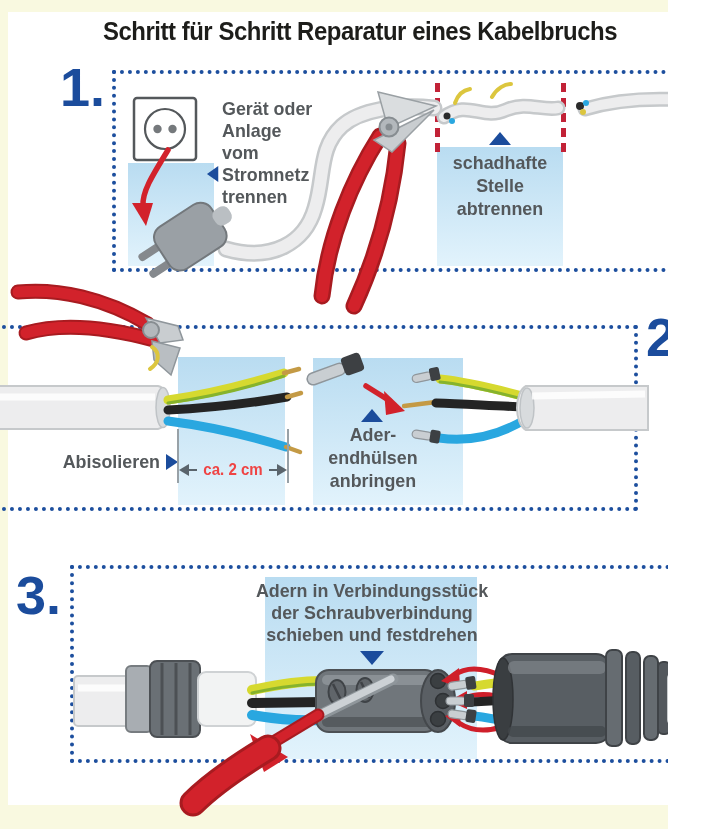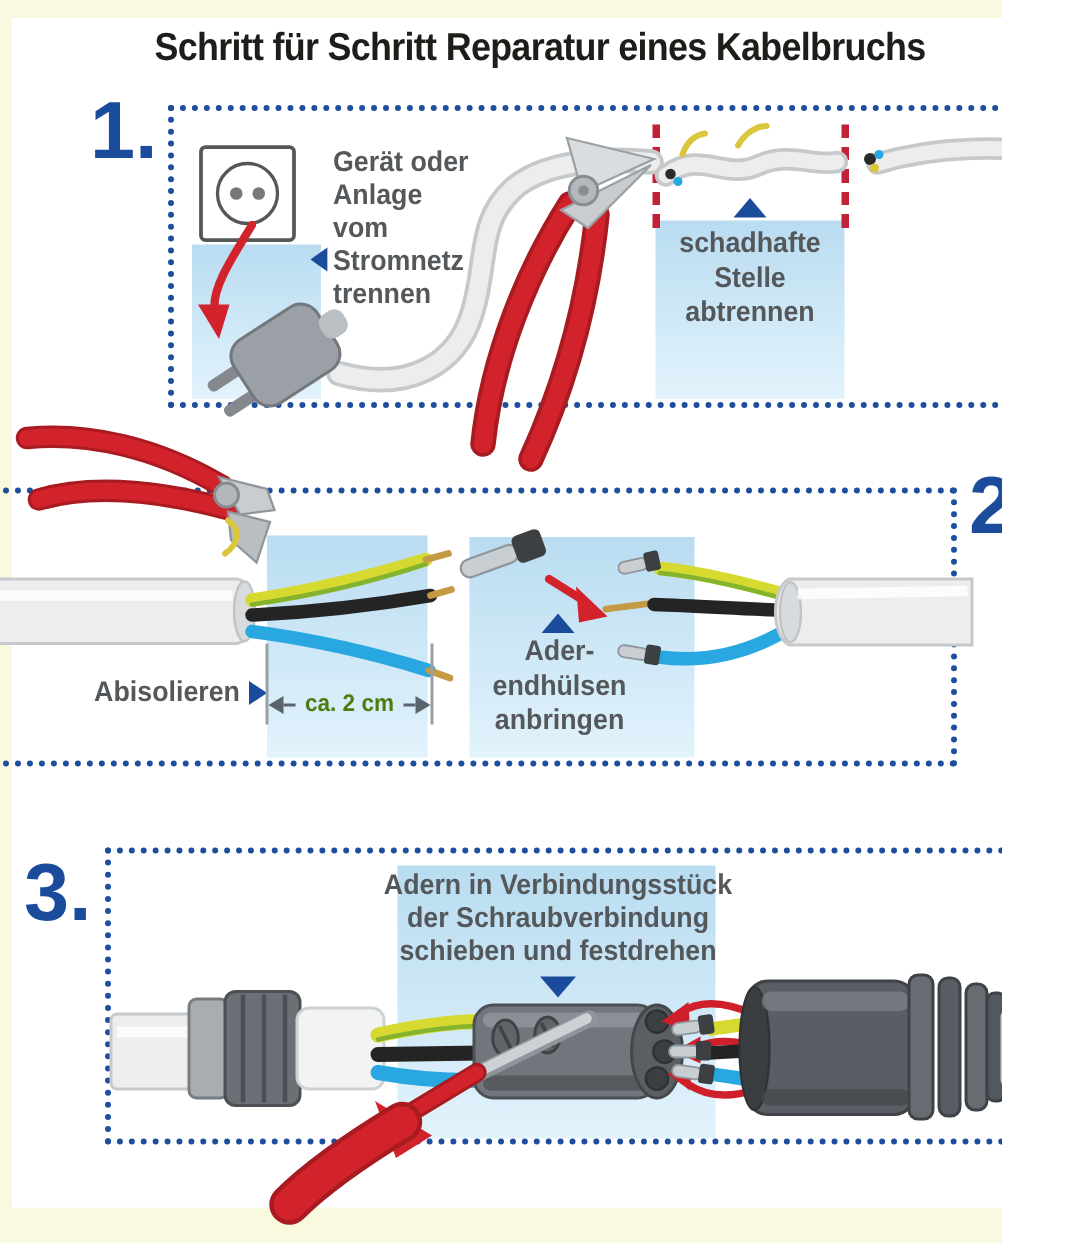--- a/index.html
+++ b/index.html
@@ -40,21 +40,21 @@
   .tri-up{border-left:11px solid transparent;border-right:11px solid transparent;border-bottom:13px solid #1b4c9c;}
   .tri-down{border-left:12px solid transparent;border-right:12px solid transparent;border-top:14px solid #1b4c9c;}
   .tri-inline{position:relative;display:inline-block;margin-right:4px;margin-left:-16px;top:1px;}
   #tri-cut{left:489px;top:132px;}
   #tri-strip{left:166px;top:454px;}
   #tri-ferrule{left:361px;top:409px;}
   #tri-connect{left:360px;top:651px;}
   #measure{position:absolute;left:177px;top:429px;width:108px;height:54px;z-index:4;
            border-left:2px solid #98a1a7;border-right:2px solid #98a1a7;}
   #measure-row{position:absolute;left:0;right:0;bottom:4px;display:flex;align-items:center;
-               color:#4d7c0f;font-weight:bold;font-size:16px;}
+               color:#ef4444;font-weight:bold;font-size:16px;}
   .mtri{width:0;height:0;}
   .mtri-l{border-top:6px solid transparent;border-bottom:6px solid transparent;border-right:10px solid #5a646c;}
   .mtri-r{border-top:6px solid transparent;border-bottom:6px solid transparent;border-left:10px solid #5a646c;}
   .mline{height:2px;background:#5a646c;flex:0 0 8px;}
   #measure-label{flex:1;text-align:center;transform:scaleX(0.94);}
   #art{position:absolute;left:0;top:0;z-index:3;pointer-events:none;}
 </style>
 </head>
 <body>
 

